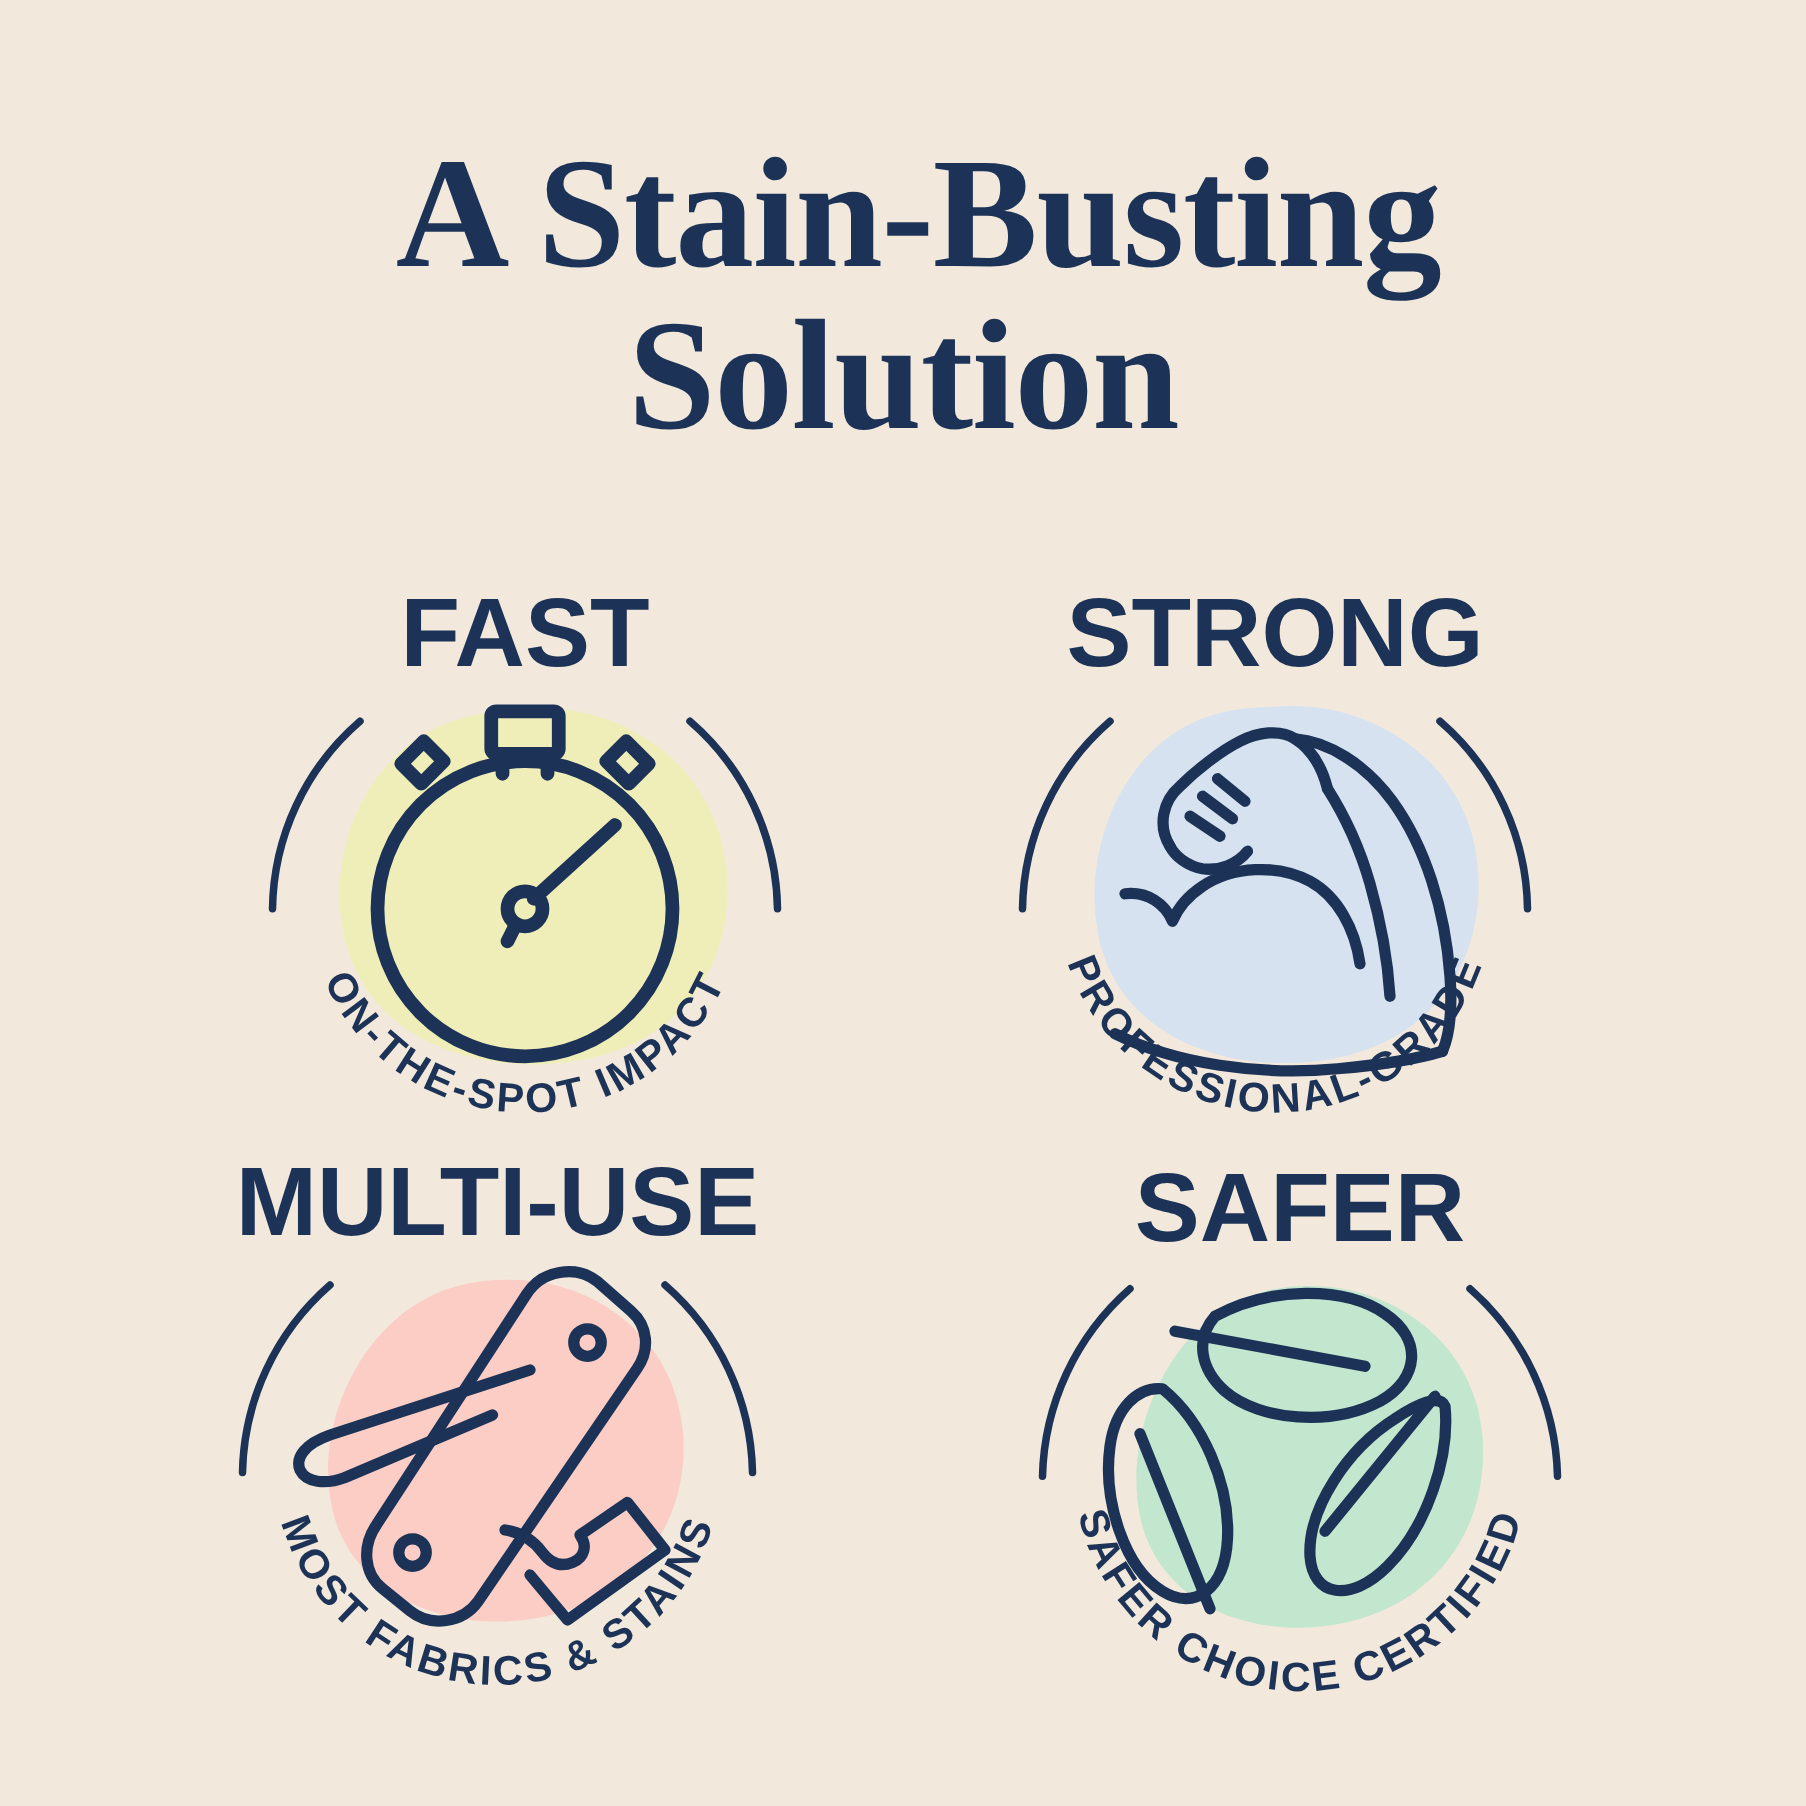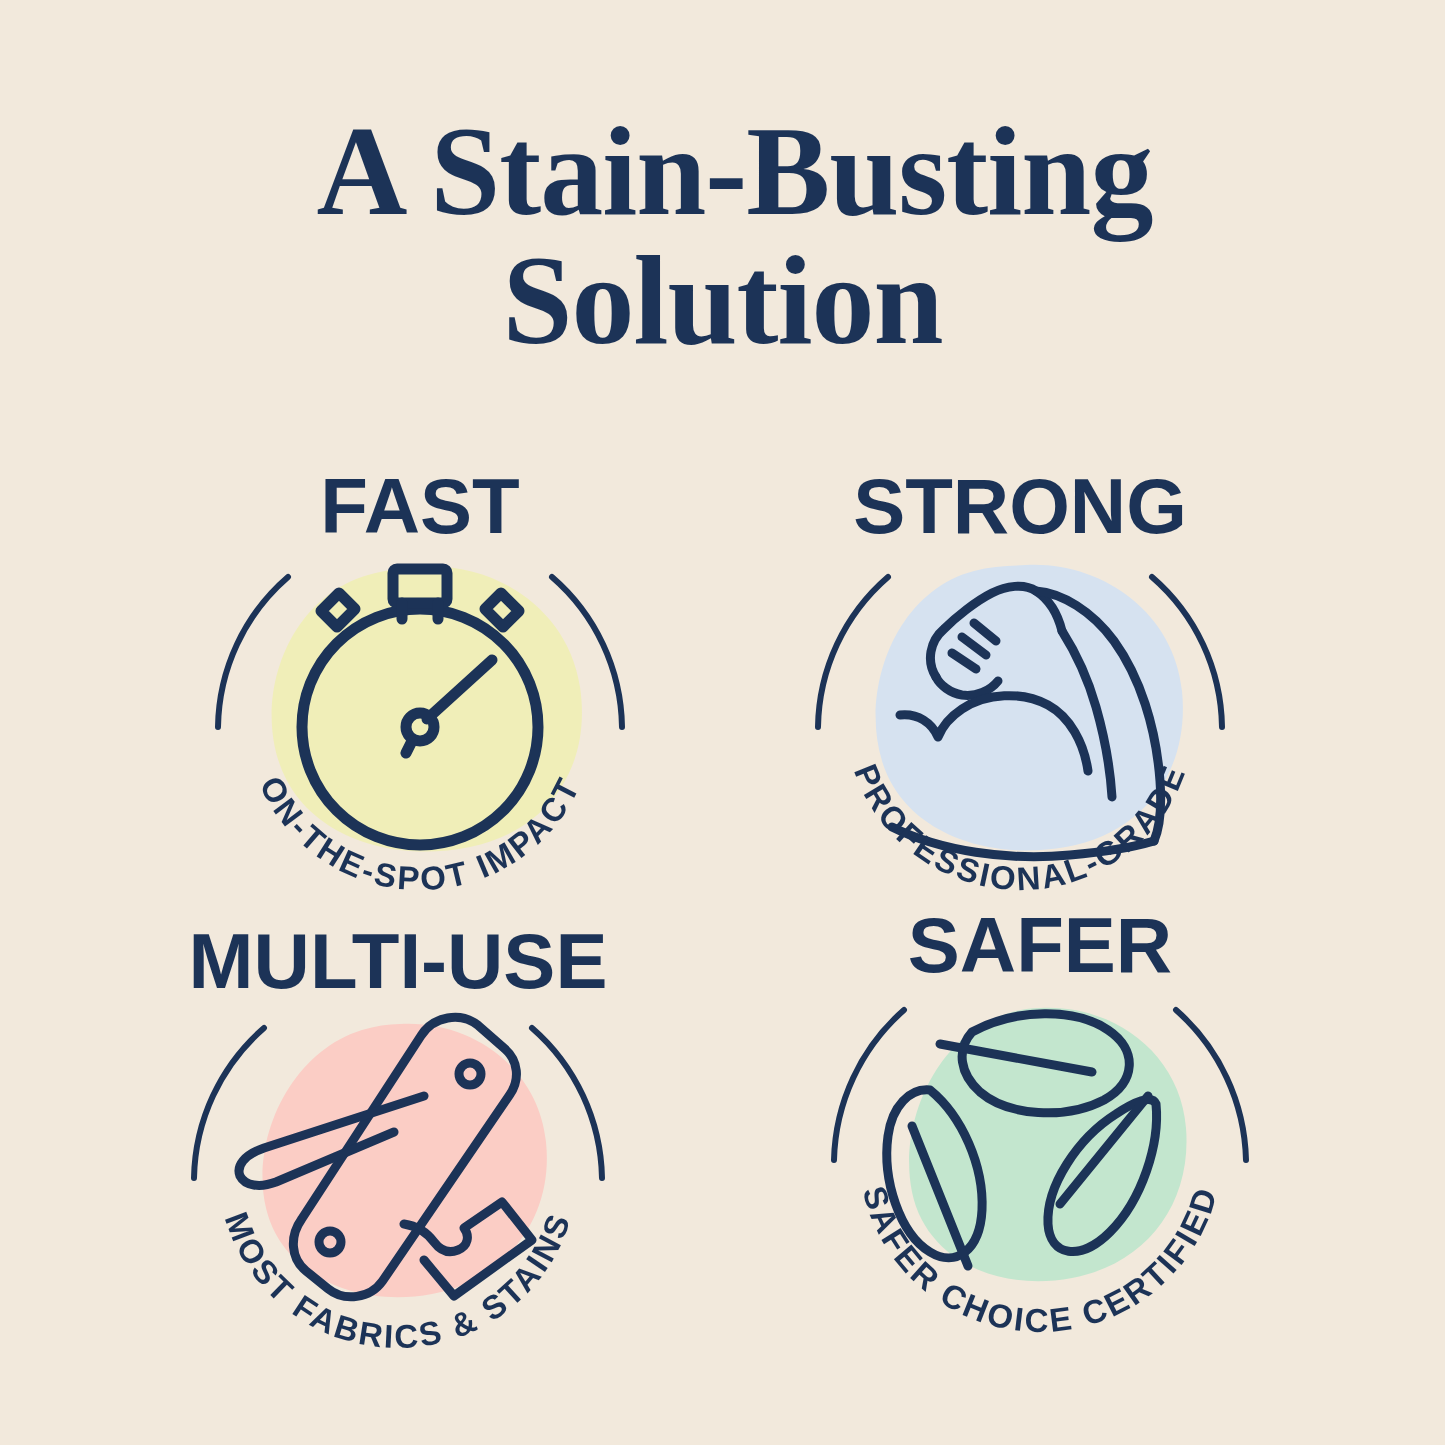--- a/index.html
+++ b/index.html
@@ -48,21 +48,21 @@
     padding-left: 40px;
   }
   .badge {
     position: absolute;
     width: 560px;
     height: 430px;
   }
   .badge.pos-tl { left: 140px;  top: 10px; }
   .badge.pos-tr { left: 740px;  top: 10px; text-align: center; }
   .badge.pos-bl { left: 118px;  top: 465px; }
-  .badge.pos-br { left: 760px;  top: 449px; }
+  .badge.pos-br { left: 760px;  top: 470px; }
 
   .badge svg { display: block; width: 100%; height: 100%; overflow: visible; }
 
   .badge-title {
     font-family: "Liberation Sans", sans-serif;
     font-weight: 700;
     font-size: 78px;
     letter-spacing: 0px;
     fill: #1c3357;
   }

